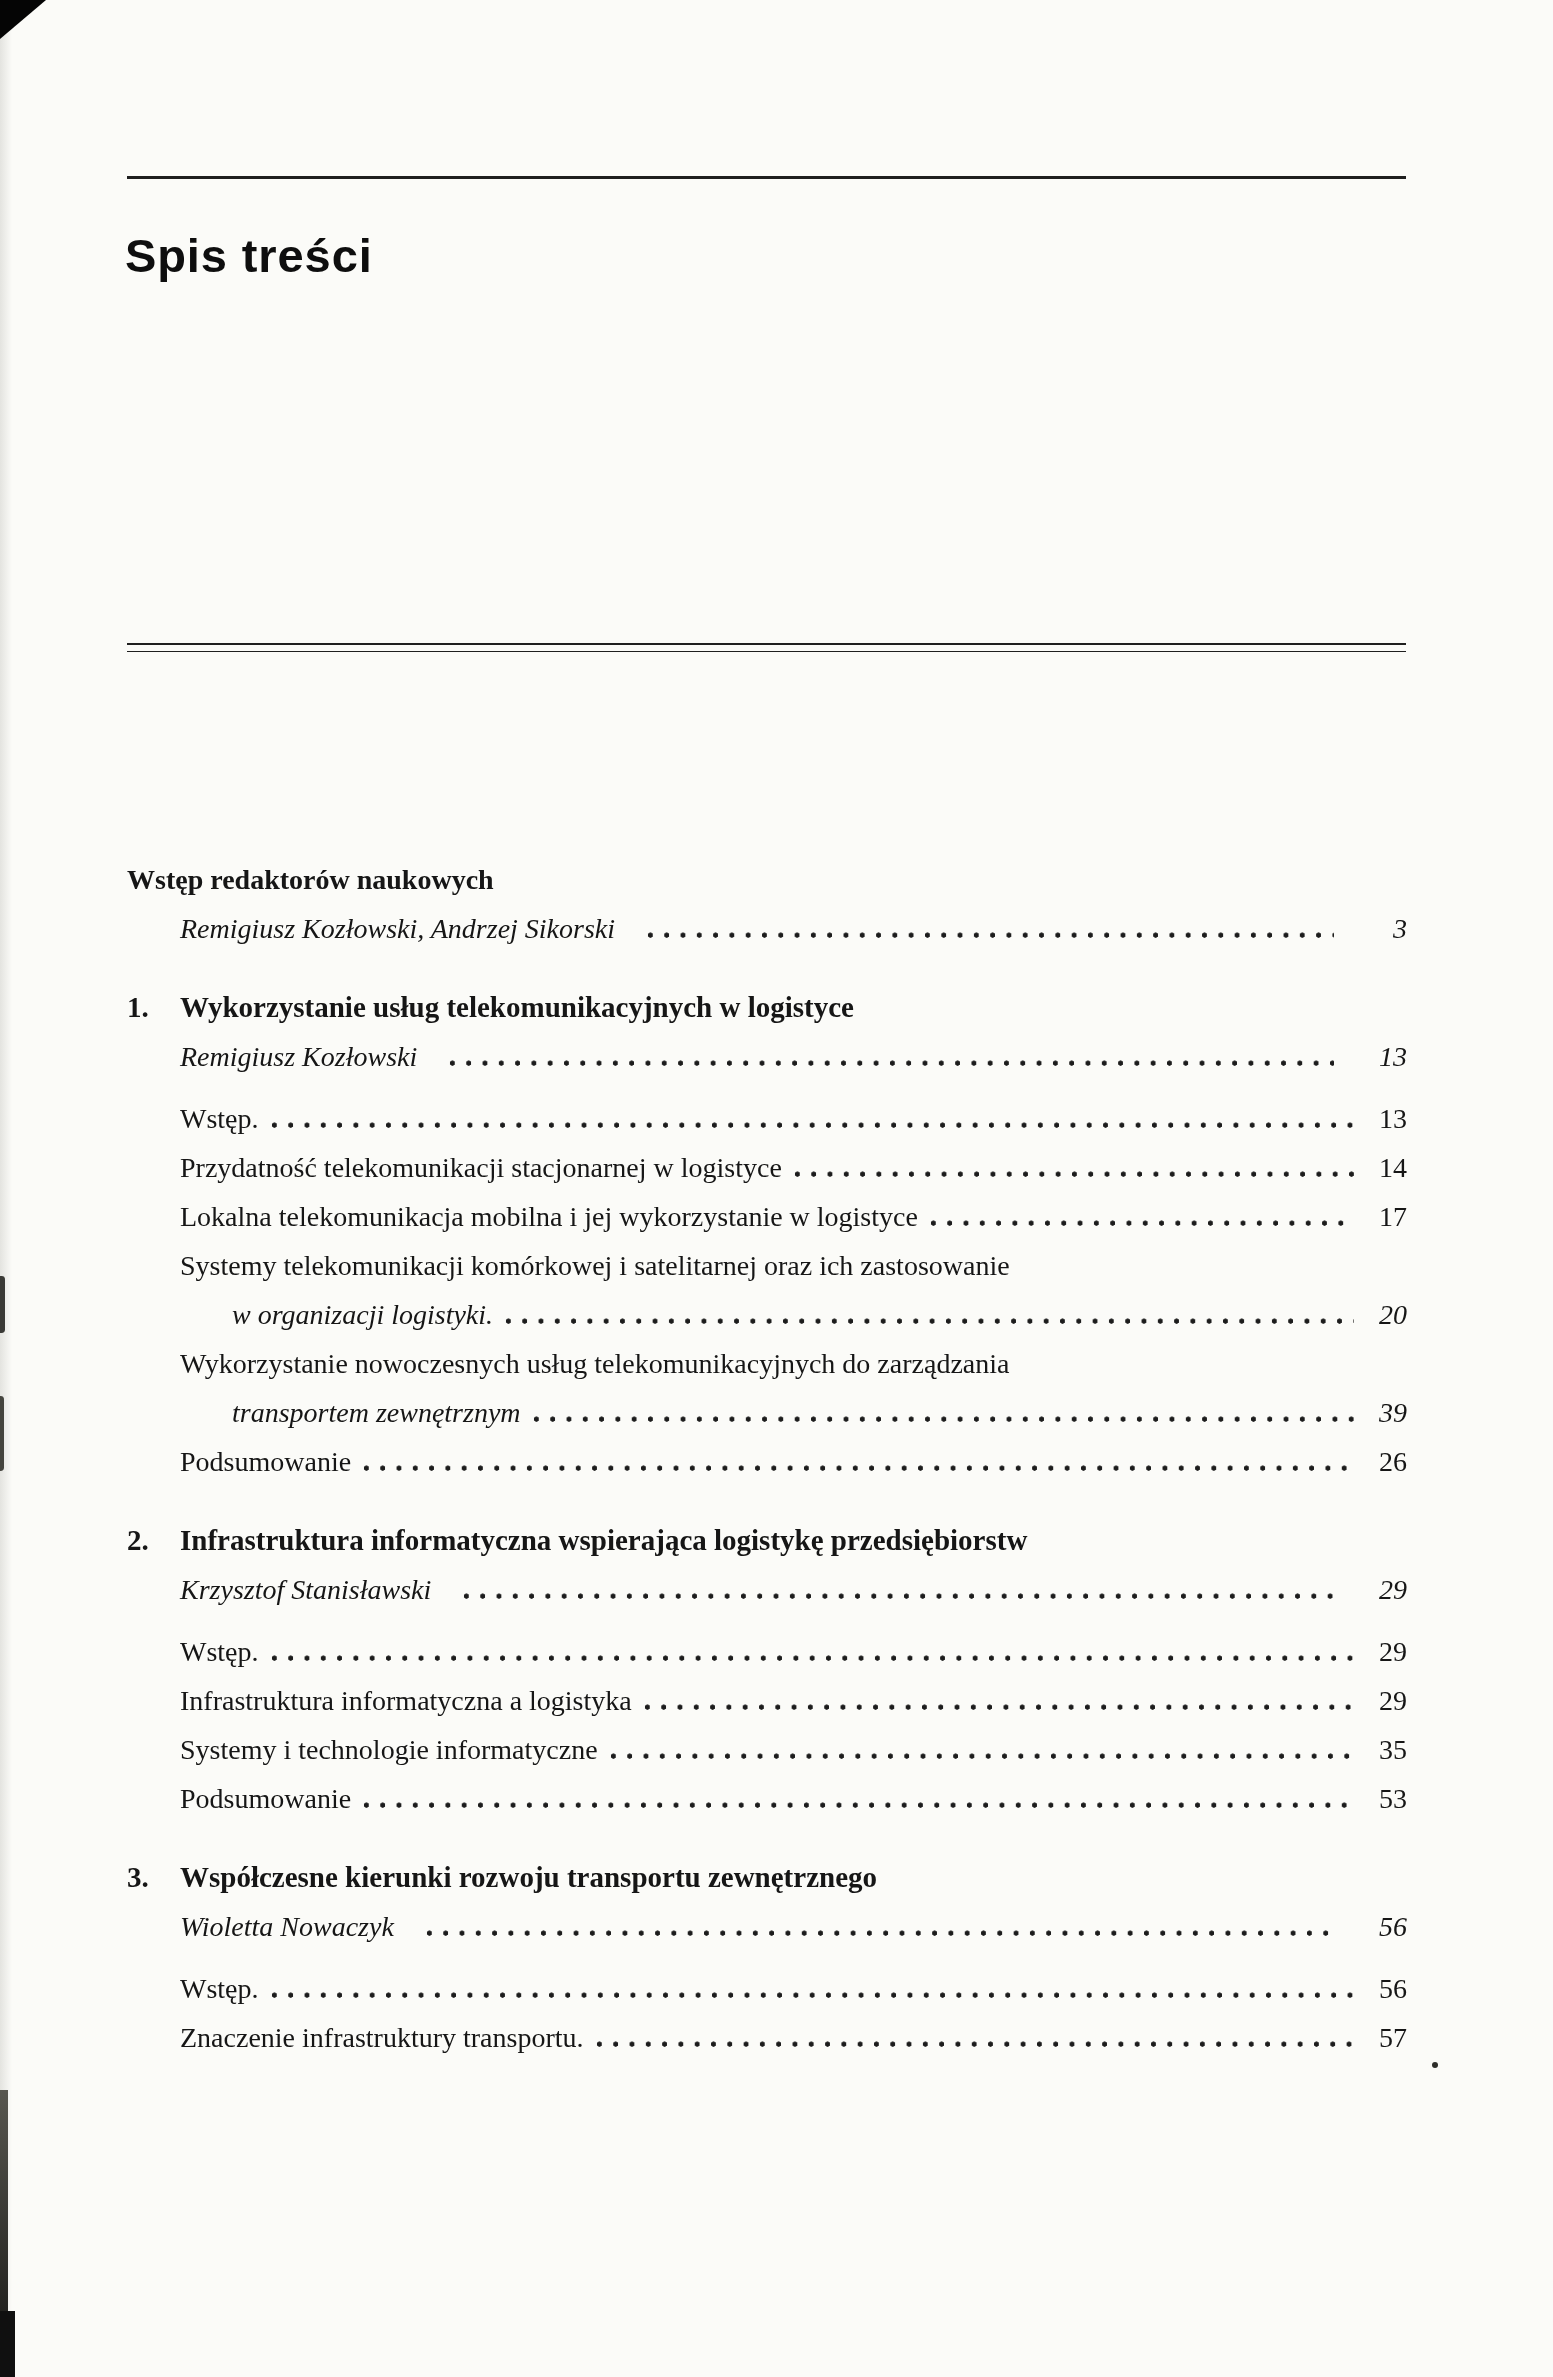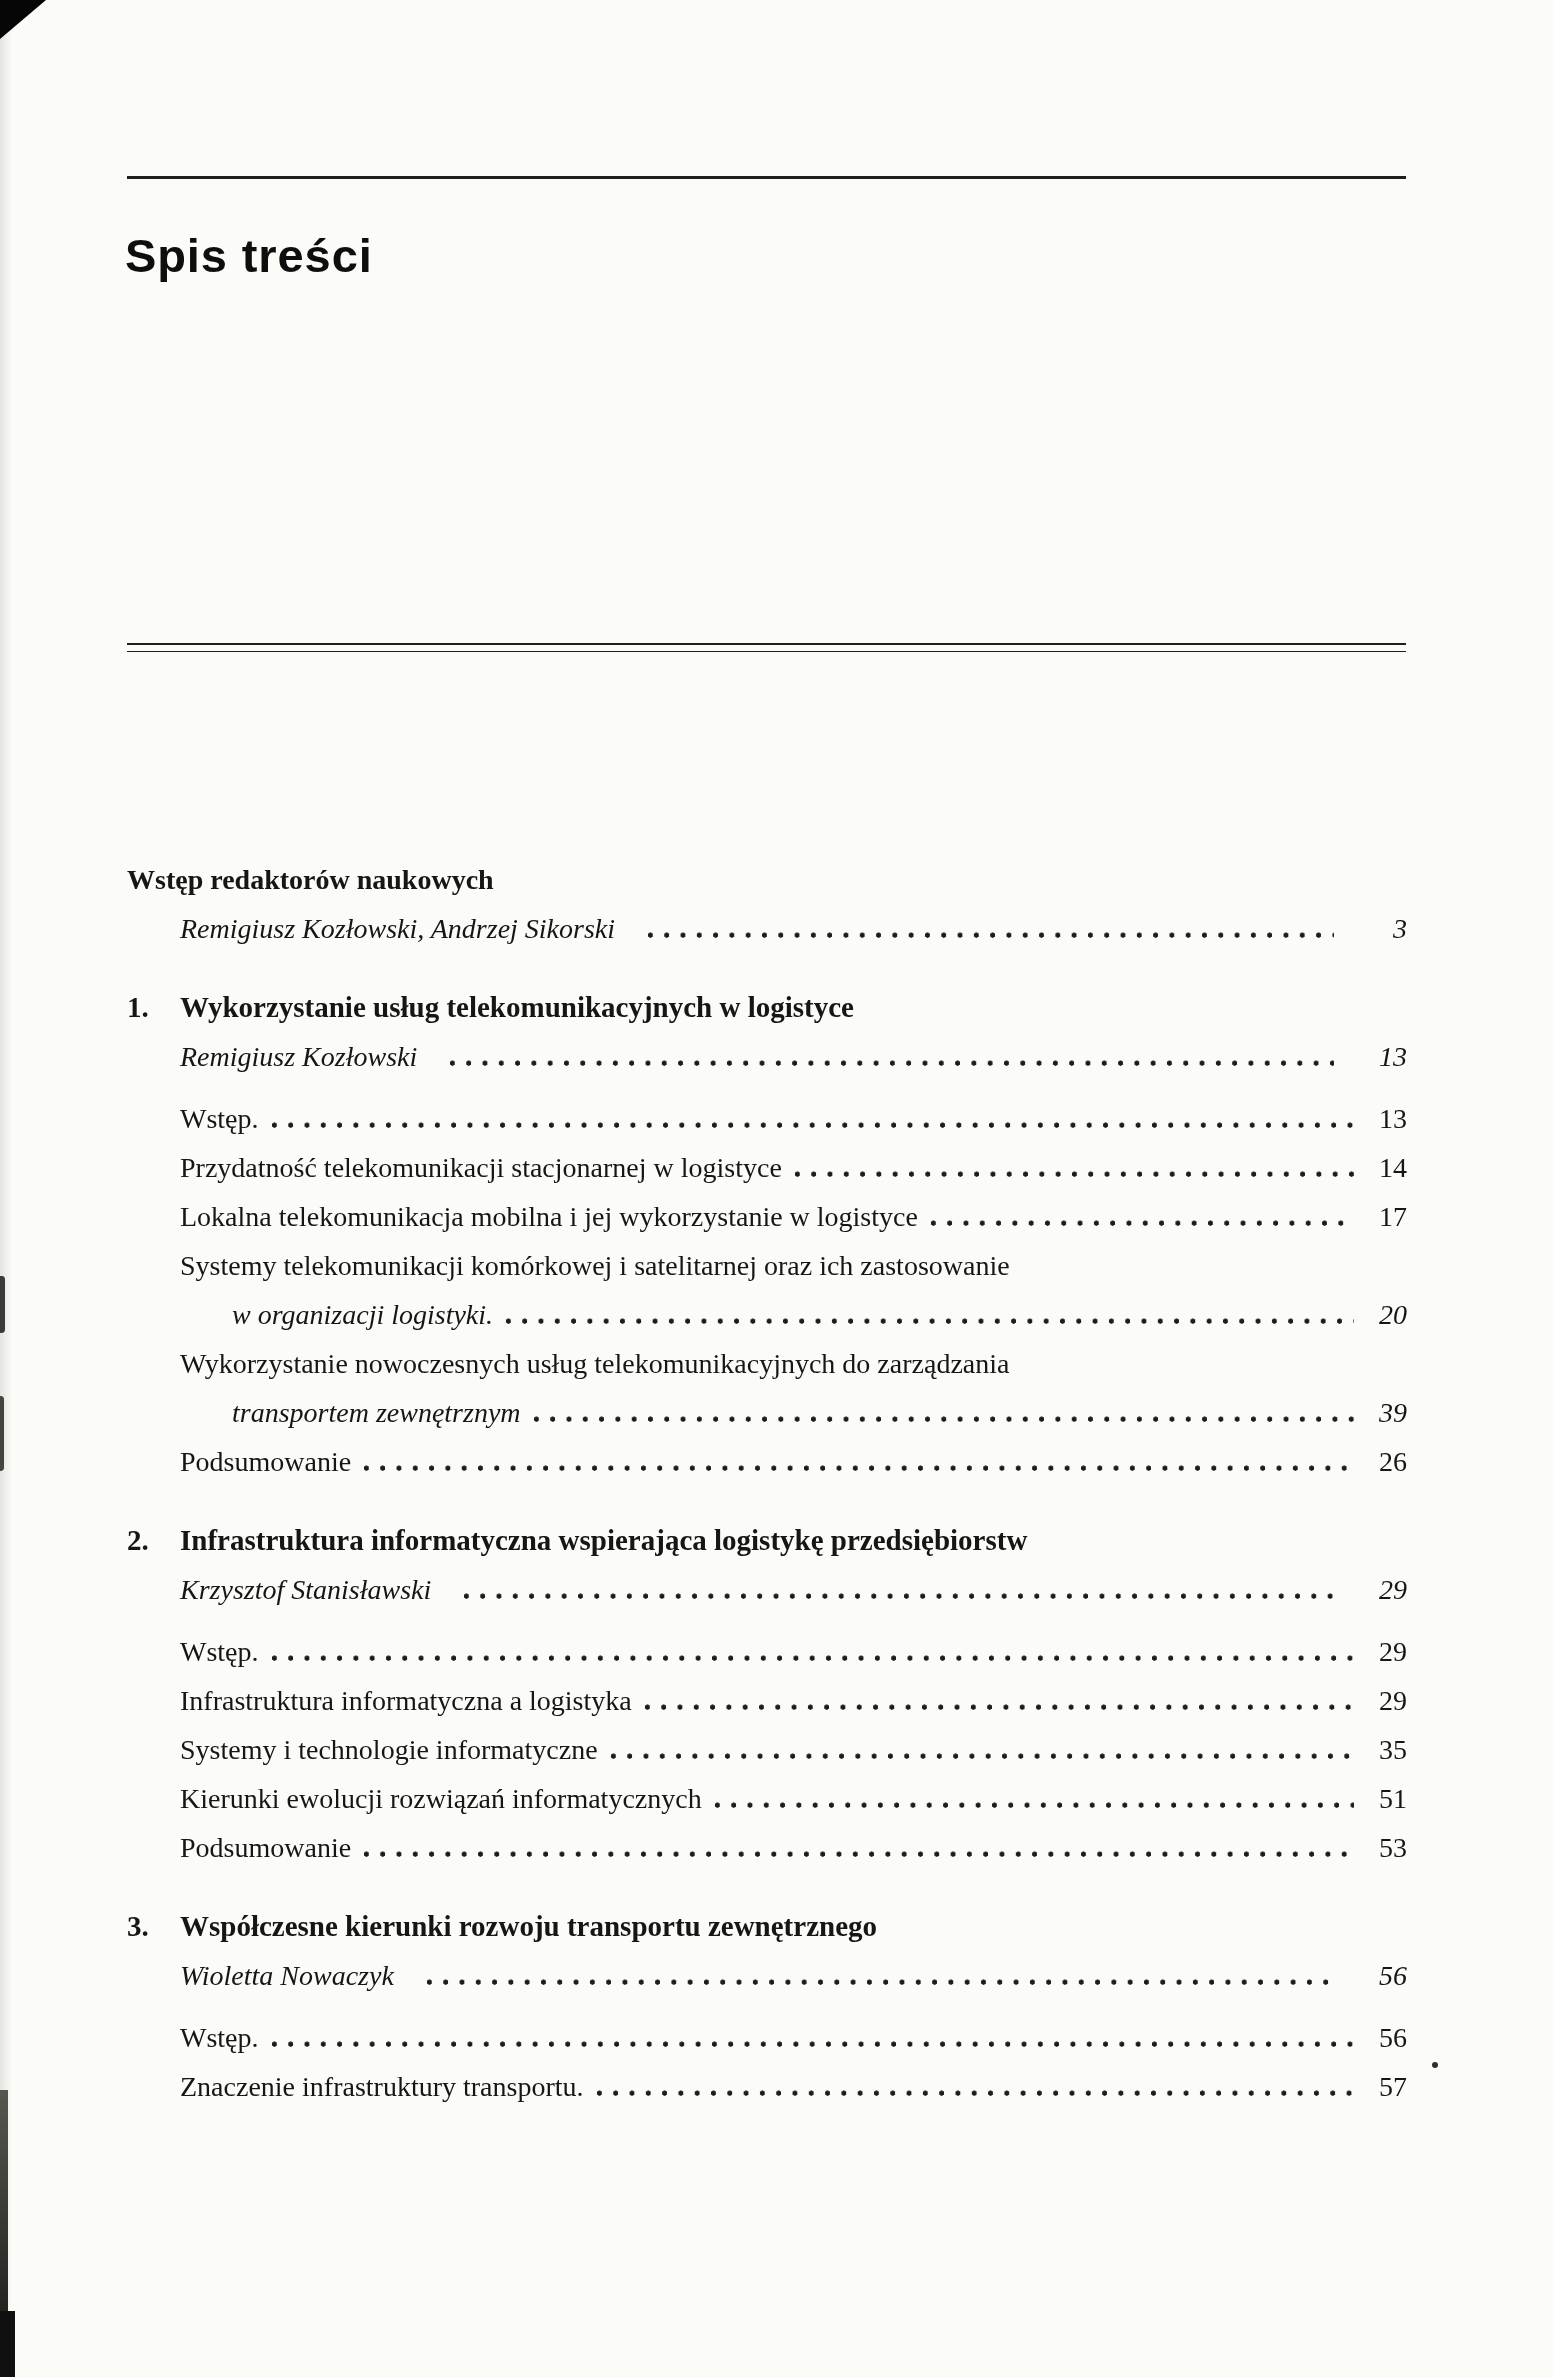--- a/index.html
+++ b/index.html
@@ -178,25 +178,20 @@
       <span class="pg">29</span>
     </div>
 
 
     <div class="row indent-1">
       <span class="t">Systemy i technologie informatyczne</span>
       <span class="dots"></span>
       <span class="pg">35</span>
     </div>
 
-    <div class="row indent-1">
-      <span class="t">Kierunki ewolucji rozwiązań informatycznych</span>
-      <span class="dots"></span>
-      <span class="pg">51</span>
-    </div>
 
     <div class="row indent-1">
       <span class="t">Podsumowanie</span>
       <span class="dots"></span>
       <span class="pg">53</span>
     </div>
 
     <div class="row chapter gap-lg">
       <span class="num">3.</span>
       <span class="t">Współczesne kierunki rozwoju transportu zewnętrznego</span>

